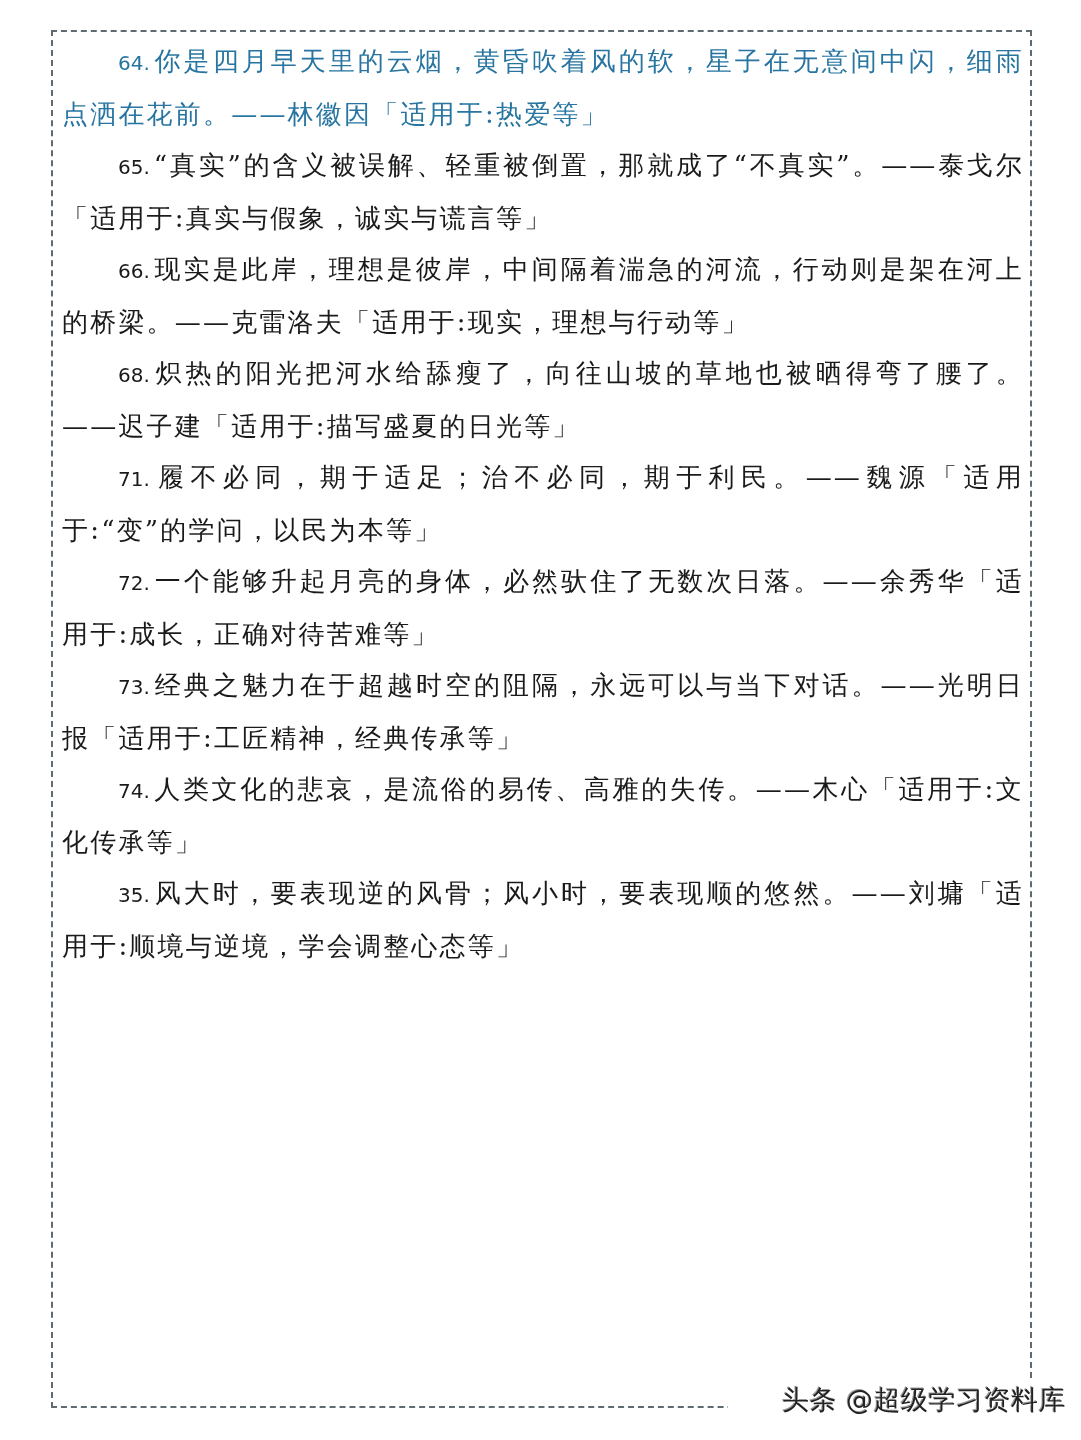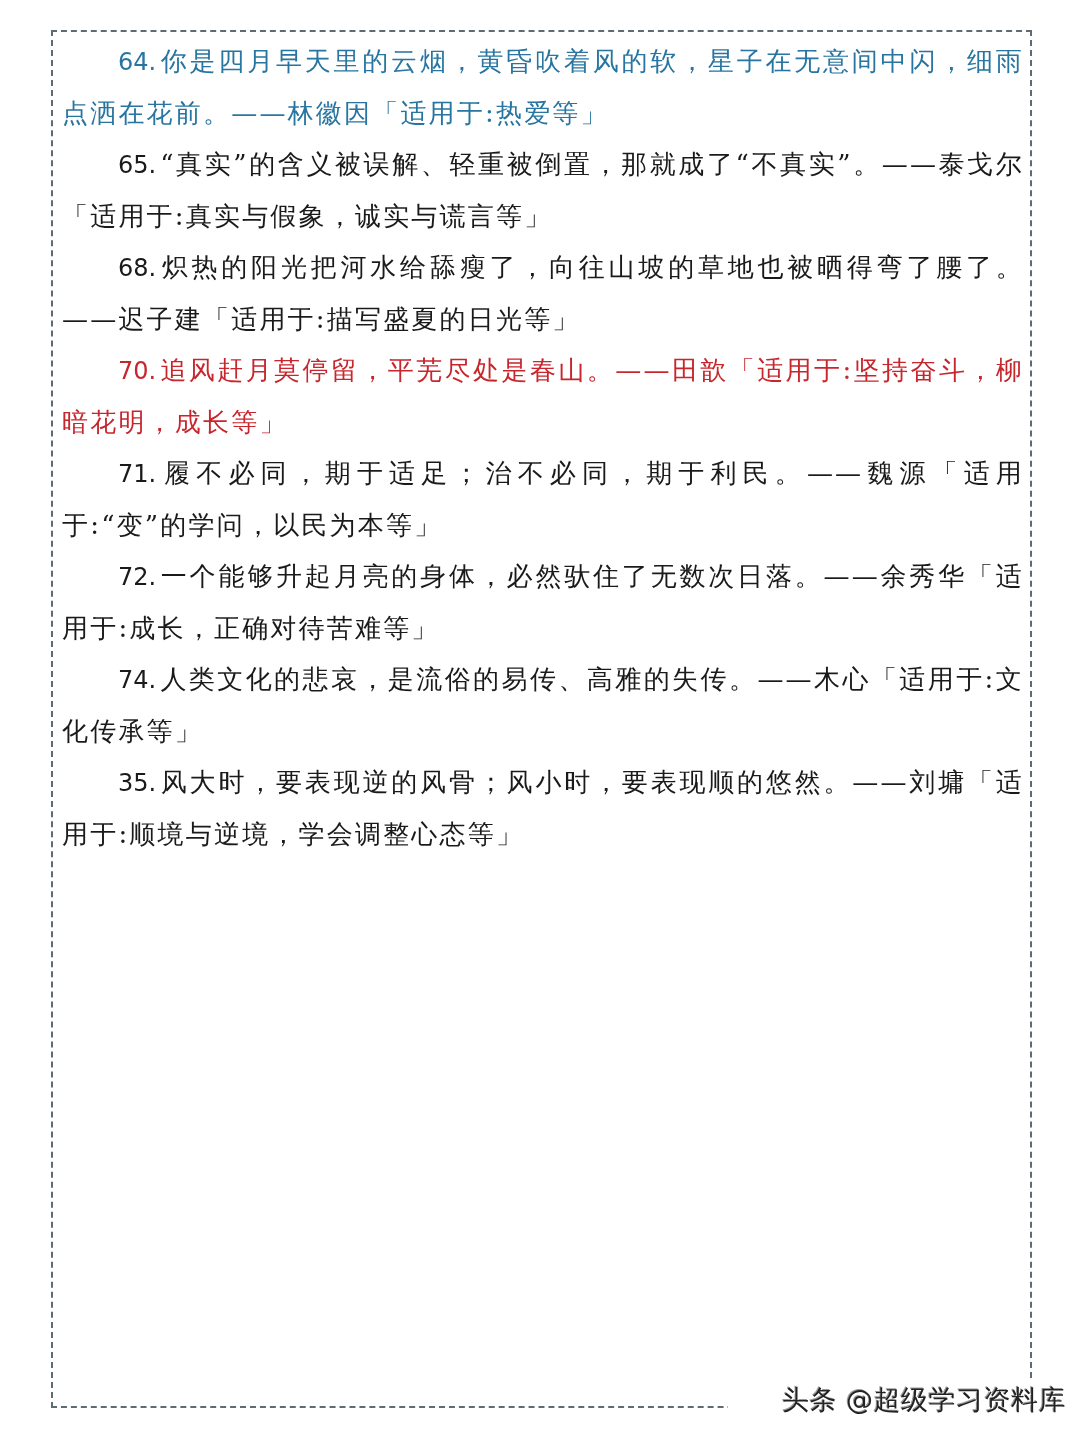--- a/index.html
+++ b/index.html
@@ -33,21 +33,21 @@
     .entry {
       font-size: 26px;
       line-height: 51px;
       letter-spacing: 2.2px;
       text-indent: 56px;
       text-align: justify;
       margin: 0;
     }
     .entry .num {
       font-family: "DejaVu Sans", "Liberation Sans", sans-serif;
-      font-size: 24px;
+      font-size: 20px;
       letter-spacing: 0;
       margin-right: 4px;
     }
     .entry.blue { color: #2775a0; }
     .entry.red { color: #c8262d; }
     .watermark {
       position: absolute;
       left: 776px;
       top: 1382px;
       font-family: "DejaVu Sans", "Liberation Sans", sans-serif;
@@ -69,21 +69,22 @@
   </style>
 </head>
 <body>
 
 <div class="frame"></div>
 <div class="frame-gap"></div>
 
 <div class="content">
   <p class="entry blue"><span class="num">64.</span><span>你是四月早天里的云烟，黄昏吹着风的软，星子在无意间中闪，细雨点洒在花前。——林徽因「适用于:热爱等」</span></p>
   <p class="entry"><span class="num">65.</span><span>“真实”的含义被误解、轻重被倒置，那就成了“不真实”。——泰戈尔「适用于:真实与假象，诚实与谎言等」</span></p>
+  <p class="entry"><span class="num">66.</span><span>现实是此岸，理想是彼岸，中间隔着湍急的河流，行动则是架在河上的桥梁。——克雷洛夫「适用于:现实，理想与行动等」</span></p>
   <p class="entry"><span class="num">68.</span><span>炽热的阳光把河水给舔瘦了，向往山坡的草地也被晒得弯了腰了。——迟子建「适用于:描写盛夏的日光等」</span></p>
-  <p class="entry red"><span class="num">70.</span><span>追风赶月莫停留，平芜尽处是春山。——田歆「适用于:坚持奋斗，柳暗花明，成长等」</span></p>
   <p class="entry"><span class="num">71.</span><span>履不必同，期于适足；治不必同，期于利民。——魏源「适用于:“变”的学问，以民为本等」</span></p>
   <p class="entry"><span class="num">72.</span><span>一个能够升起月亮的身体，必然驮住了无数次日落。——余秀华「适用于:成长，正确对待苦难等」</span></p>
+  <p class="entry"><span class="num">73.</span><span>经典之魅力在于超越时空的阻隔，永远可以与当下对话。——光明日报「适用于:工匠精神，经典传承等」</span></p>
   <p class="entry"><span class="num">74.</span><span>人类文化的悲哀，是流俗的易传、高雅的失传。——木心「适用于:文化传承等」</span></p>
   <p class="entry"><span class="num">35.</span><span>风大时，要表现逆的风骨；风小时，要表现顺的悠然。——刘墉「适用于:顺境与逆境，学会调整心态等」</span></p>
 </div>
 
 <div class="watermark">头条 @超级学习资料库</div>
 
 </body></html>

